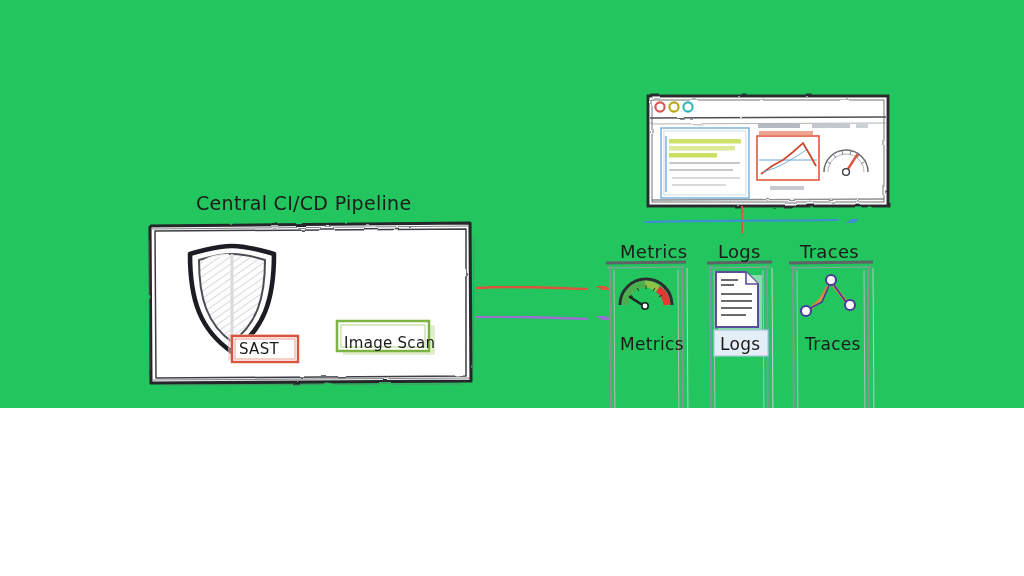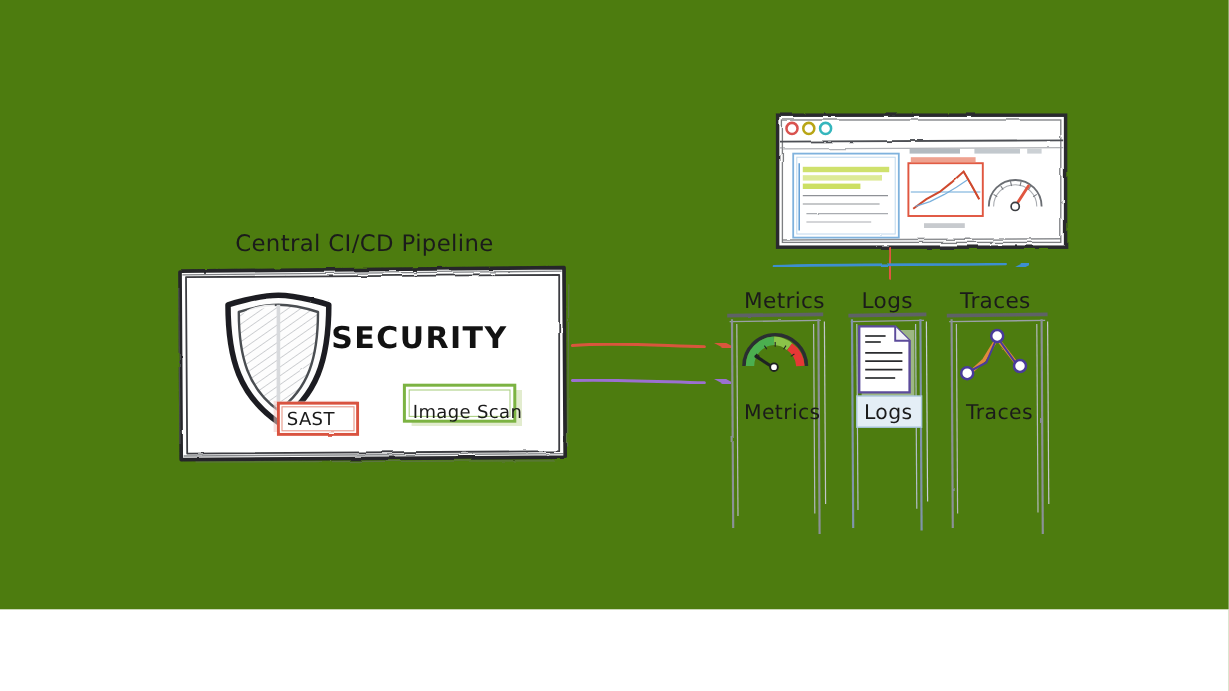--- a/index.html
+++ b/index.html
@@ -7,22 +7,22 @@
     margin: 0;
     padding: 0;
     background: #ffffff;
   }
   body {
     font-family: "DejaVu Sans", sans-serif;
   }
   #canvas {
     position: relative;
     width: 1024px;
-    height: 508px;
-    background: #4d7c0f;
+    height: 408px;
+    background: #22c55e;
     overflow: hidden;
   }
   .sketch-svg {
     position: absolute;
     left: 0;
     top: 0;
     width: 1024px;
     height: 576px;
   }
   
@@ -282,21 +282,20 @@
       <path d="M807,312 L820,300 L831,282 L848,304" fill="none" stroke="#e08a3c" stroke-width="3"></path>
       <path d="M807,310 L822,302 L831,281 L846,302" fill="none" stroke="#4a3b9b" stroke-width="1.7"></path>
       <circle cx="806" cy="311" r="5" fill="#ffffff" stroke="#4a3b9b" stroke-width="2.1"></circle>
       <circle cx="831" cy="280" r="5" fill="#ffffff" stroke="#4a3b9b" stroke-width="2.1"></circle>
       <circle cx="850" cy="305" r="5" fill="#ffffff" stroke="#4a3b9b" stroke-width="2.1"></circle>
     </g>
   </svg>
 
   <div class="lbl" id="pipeline-title">Central CI/CD Pipeline</div>
 
-  <div class="lbl" id="security-text">SECURITY</div>
 
   <div class="lbl" id="sast-label">SAST</div>
 
   <div class="lbl" id="imagescan-label">Image Scan</div>
 
   <div class="lbl pillar-head" id="head-metrics">Metrics</div>
   <div class="lbl pillar-head" id="head-logs">Logs</div>
   <div class="lbl pillar-head" id="head-traces">Traces</div>
 
   <div class="lbl pillar-inner" id="inner-metrics">Metrics</div>

